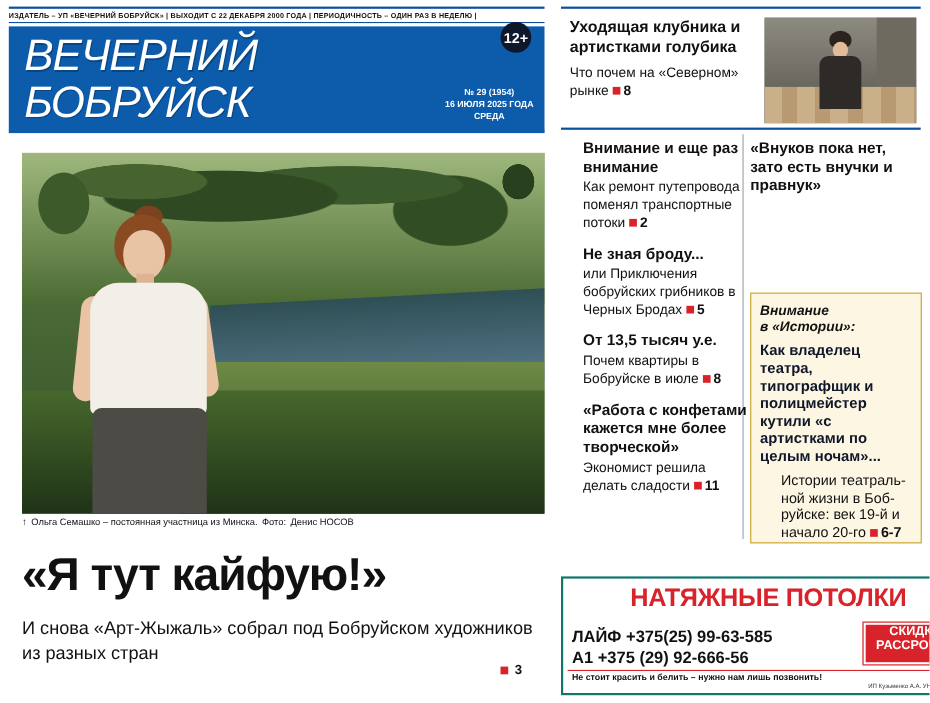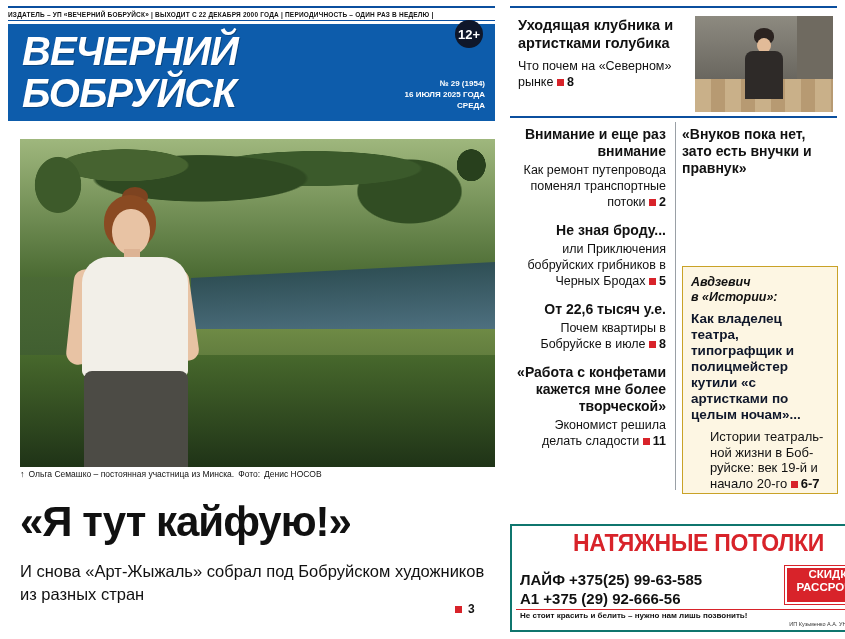--- a/index.html
+++ b/index.html
@@ -31,29 +31,29 @@
   .masthead {
     position: absolute; left: 8px; top: 24px; width: 487px; height: 97px;
     background: #0d5cab;
     overflow: hidden;
   }
   .masthead:after{
     content:""; position:absolute; left:0; right:0; bottom:0; height:4px; background:#0d5cab;
   }
   .mast-title {
     position: absolute; left: 14px; top: 6px;
-    color: #fff; font-weight: bold; font-style: italic;
+    color: #fff; font-weight: normal; font-style: italic;
     font-size: 40px; line-height: 42px; letter-spacing: -1px;
     text-shadow: 1px 1px 0 rgba(0,0,0,.25);
   }
   .mast-title .l2 { display:block; font-size: 40px; }
   .mast-meta {
     position: absolute; right: 10px; bottom: 10px;
     color: #fff; font-size: 8px; line-height: 11px; font-weight: bold;
-    text-align: right;
+    text-align: center;
   }
   .age-badge {
     position: absolute; left: 455px; top: 20px;
     width: 28px; height: 28px; border-radius: 50%;
     background: #0f172a; color: #fff;
     font-size: 13px; font-weight: bold;
     display: flex; align-items: center; justify-content: center;
     z-index: 5;
   }
 
@@ -184,21 +184,21 @@
   .tp-person .h { position:absolute; left:13px; top:0; width:20px; height:16px; background:#2b2320; border-radius:50% 50% 40% 40%; }
   .tp-person .f { position:absolute; left:16px; top:10px; width:14px; height:15px; background:#e2bb98; border-radius:50%; }
   .tp-person .b { position:absolute; left:4px; top:23px; width:38px; height:48px; background:#2e2a28; border-radius:8px 8px 0 0; }
   .tp-shelf { position:absolute; right:0; top:0; width:26%; height:66%; background:#6f6a60; }
 
   
   .teaser-cols {
     position: relative; margin-top: 0; width: 327px; height: 380px;
   }
   .tc-left {
-    position: absolute; left: 4px; top: 8px; width: 152px; text-align: right;
+    position: absolute; left: 20px; top: 8px; width: 152px;
   }
   .tc-right {
     position: absolute; left: 172px; top: 8px; width: 156px;
   }
   .tc-divider {
     position:absolute; left: 165px; top: 4px; width: 1px; height: 368px; background:#9aa0a6;
   }
   .item { margin-bottom: 12px; }
   .item .ttl {
     font-size: 14px; line-height: 17px; font-weight: bold; color:#111;
@@ -343,21 +343,21 @@
 
         <div class="item">
           <div class="ttl">Не зная броду...</div>
           <div class="txt">
             <span>или Приключения бобруйских грибников в Черных Бродах</span>
             <span class="sq"></span><span class="pg">5</span>
           </div>
         </div>
 
         <div class="item">
-          <div class="ttl">От 22,6 тысяч у.е.</div>
+          <div class="ttl">От 13,5 тысяч у.е.</div>
           <div class="txt">
             <span>Почем квартиры в Бобруйске в июле</span>
             <span class="sq"></span><span class="pg">8</span>
           </div>
         </div>
 
         <div class="item">
           <div class="ttl">«Работа с конфетами кажется мне более творческой»</div>
           <div class="txt">
             <span>Экономист решила делать сладости</span>
@@ -369,21 +369,21 @@
       </div>
 
       <div class="tc-right">
         <div class="item">
           <div class="ttl">«Внуков пока нет, зато есть внучки и правнук»</div>
         </div>
       </div>
 
       <div class="history-box">
         <div class="hb-kicker">
-          <div>Авдзевич</div>
+          <div>Внимание</div>
           <div>в «Истории»:</div>
         </div>
         <div class="hb-title">Как владелец театра, типографщик и полицмейстер кутили «с артистками по целым ночам»...</div>
         <div class="hb-text">
           <span>Истории театраль-ной жизни в Боб-руйске: век 19-й и начало 20-го</span>
           <span class="sq"></span><span class="pg">6-7</span>
         </div>
       </div>
     </div>
   </div>

